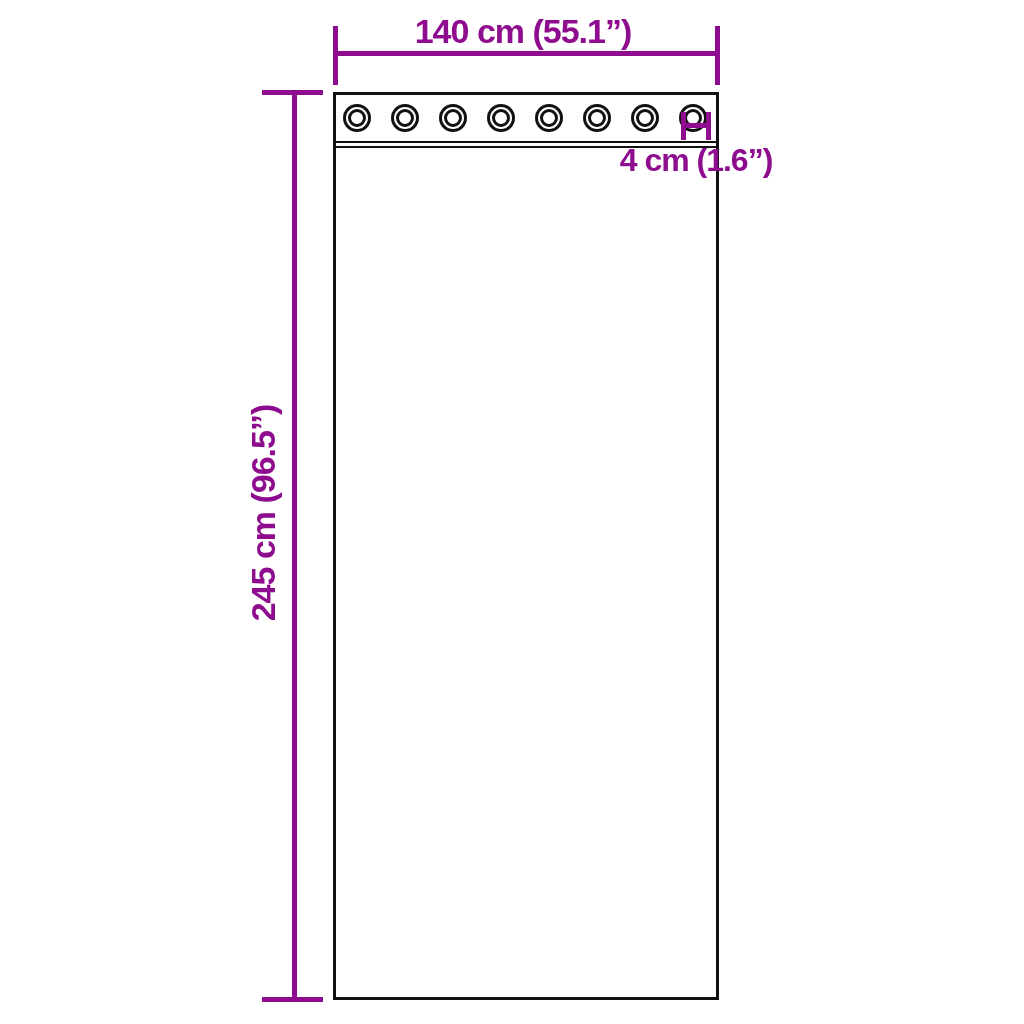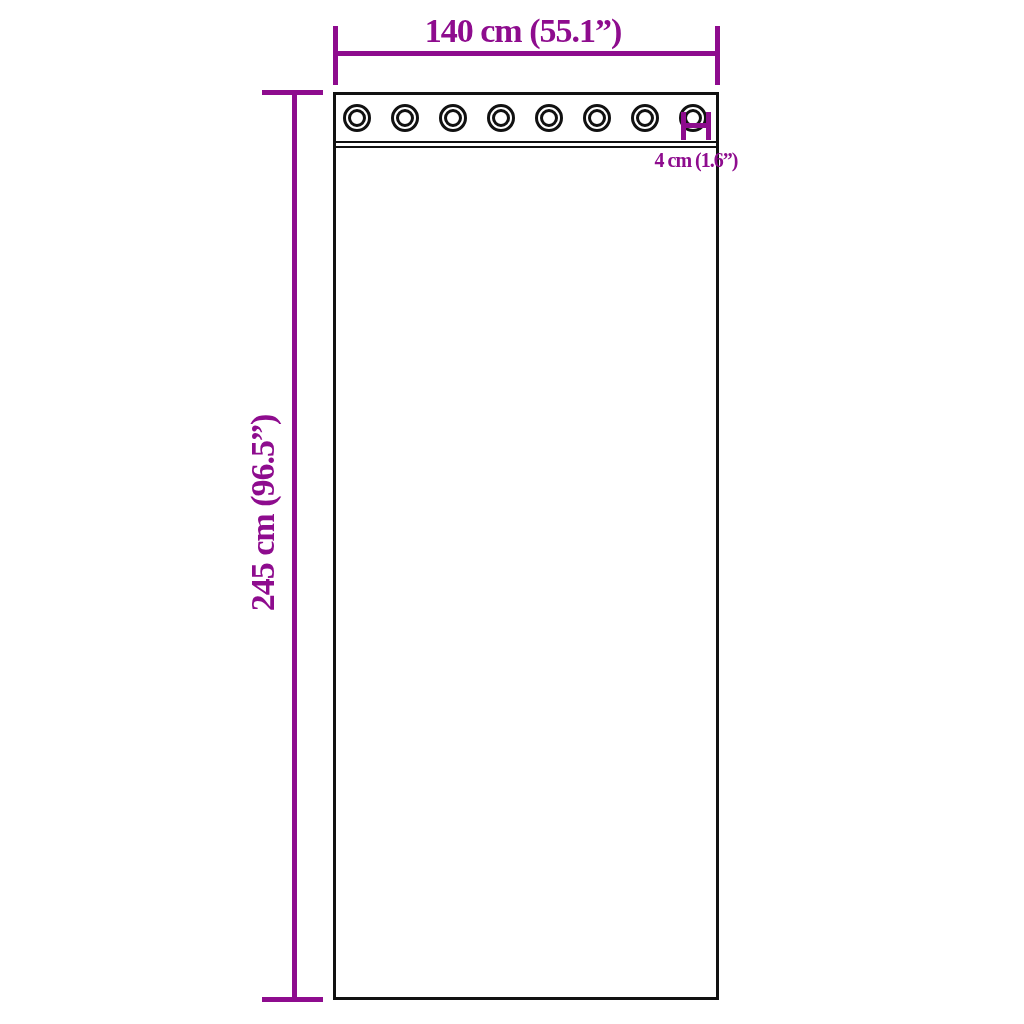--- a/index.html
+++ b/index.html
@@ -8,21 +8,21 @@
     --bg: #ffffff;
   }
   * { margin: 0; padding: 0; box-sizing: border-box; }
   html, body { background: var(--bg); }
   .canvas {
     position: relative;
     width: 1024px;
     height: 1024px;
     background: var(--bg);
     overflow: hidden;
-    font-family: Liberation Serif, serif;
+    font-family: Liberation Sans, sans-serif;
   }
 
   
   .curtain {
     position: absolute;
     left: 333px; top: 92px;
     width: 386px; height: 908px;
     border: 3px solid var(--ink);
     background: var(--bg);
   }
@@ -74,21 +74,21 @@
     white-space: nowrap;
     color: var(--accent);
     font-weight: bold;
     letter-spacing: -1px;
   }
   .width-label-anchor  { left: 523px; top: 31px; }
   .width-label-anchor  > span { font-size: 34px; }
   .height-label-anchor { left: 263px; top: 513px; }
   .height-label-anchor > span { transform: translate(-50%, -50%) rotate(-90deg); font-size: 34px; }
   .grommet-label-anchor { left: 696px; top: 160px; z-index: 4; }
-  .grommet-label-anchor > span { font-size: 20px; }
+  .grommet-label-anchor > span { font-size: 32px; }
 </style>
 </head>
 <body>
 
 <div class="canvas">
 
   <div class="curtain"></div>
 
   <div class="band-line first"></div>
   <div class="band-line second"></div>

